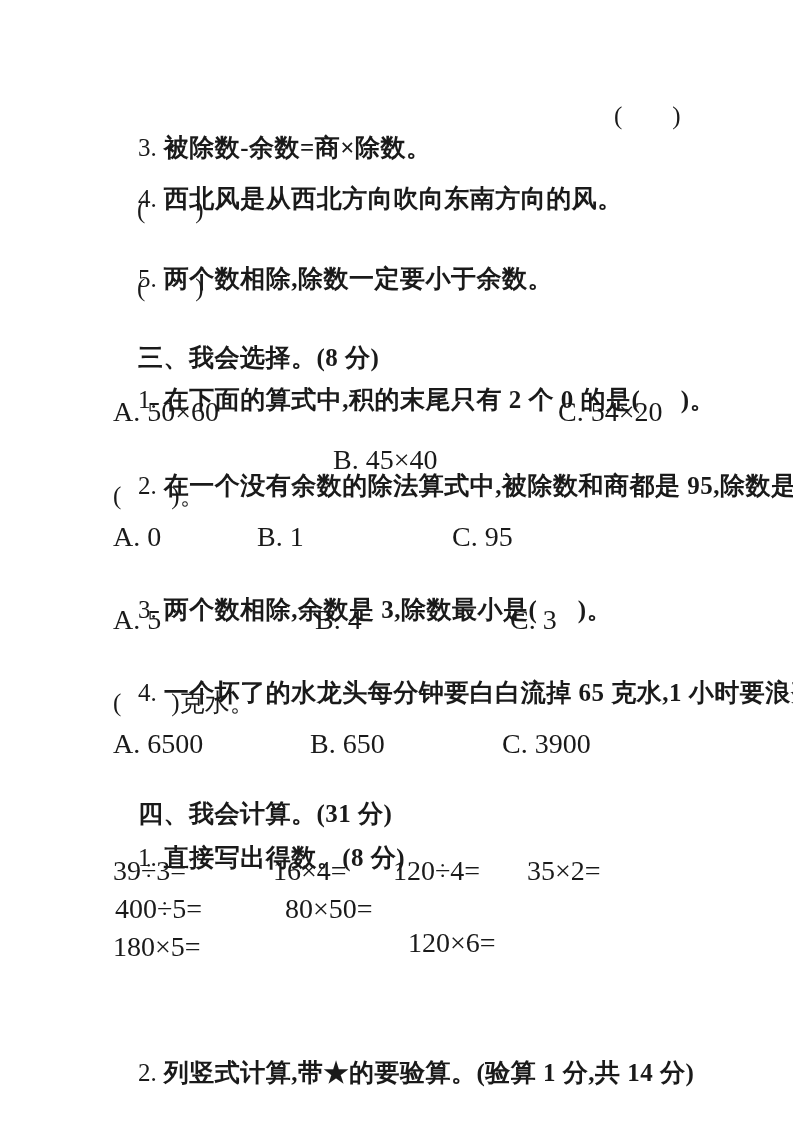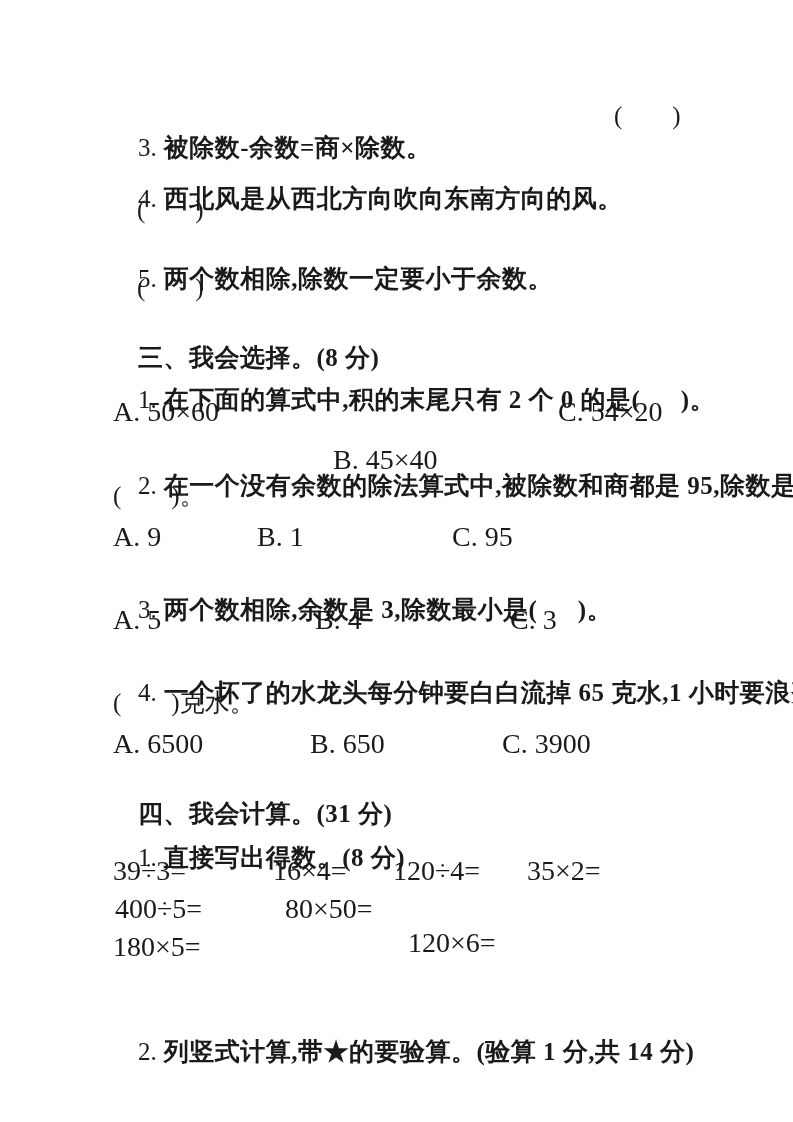--- a/index.html
+++ b/index.html
@@ -62,21 +62,21 @@
     <span class="num">1.</span><span class="zh">在下面的算式中,积的末尾只有 2 个 0 的是(      )。</span>
   </div>
   <div class="line opt" style="left:113px; top:396px;">A. 50×60</div>
   <div class="line opt" style="left:333px; top:412px;margin-top:32px;">B. 45×40</div>
   <div class="line opt" style="left:558px; top:396px;">C. 54×20</div>
 
   <div class="line" style="left:113px; top:438px;">
     <span class="num">2.</span><span class="zh">在一个没有余数的除法算式中,被除数和商都是 95,除数是</span>
   </div>
   <div class="line blank" style="left:113px; top:480px;">(        )。</div>
-  <div class="line opt" style="left:113px; top:521px;">A. 9</div>
+  <div class="line opt" style="left:113px; top:521px;">A. 0</div>
   <div class="line opt" style="left:257px; top:521px;text-align:center;">B. 1</div>
   <div class="line opt" style="left:452px; top:521px;">C. 95</div>
 
   <div class="line" style="left:113px; top:562px;">
     <span class="num">3.</span><span class="zh">两个数相除,余数是 3,除数最小是(      )。</span>
   </div>
   <div class="line opt" style="left:113px; top:604px;">A. 5</div>
   <div class="line opt" style="left:315px; top:604px;">B. 4</div>
   <div class="line opt" style="left:510px; top:604px;">C. 3</div>
 
@@ -100,17 +100,17 @@
   <div class="line calc" style="left:273px; top:855px;">16×4=</div>
   <div class="line calc" style="left:393px; top:855px;">120÷4=</div>
   <div class="line calc" style="left:527px; top:855px;">35×2=</div>
 
   <div class="line calc" style="left:115px; top:893px;">400÷5=</div>
   <div class="line calc" style="left:285px; top:893px;">80×50=</div>
   <div class="line calc" style="left:408px; top:893px;margin-top:34px;">120×6=</div>
 
   <div class="line calc" style="left:113px; top:931px;">180×5=</div>
 
-  <div class="line" style="left:113px; top:1004px;text-align:center;">
+  <div class="line" style="left:113px; top:1025px;text-align:center;">
     <span class="num">2.</span><span class="zh">列竖式计算,带★的要验算。(验算 1 分,共 14 分)</span>
   </div>
 
 </div>
 
 </body></html>

